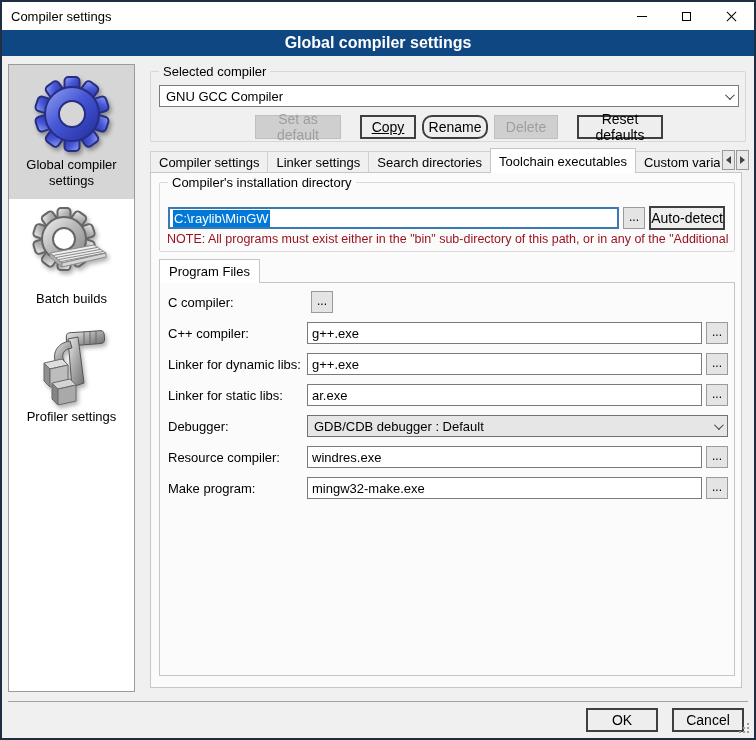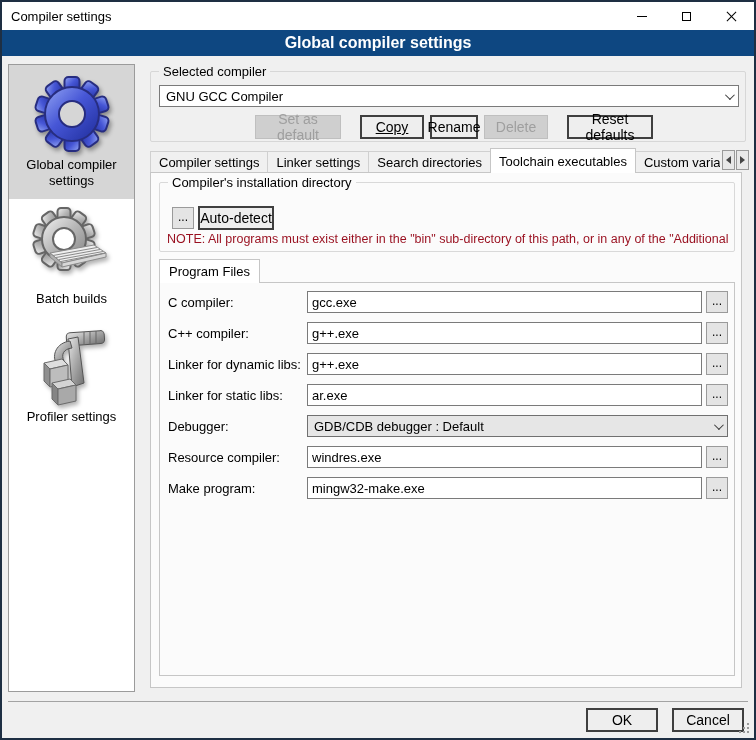--- a/index.html
+++ b/index.html
@@ -42,22 +42,22 @@
   .combo { display:flex; align-items:center; background:#fff; border:1px solid #7a7a7a; height:22px; padding:0 6px; font-size:13px; cursor:default; }
   .combo .val { flex:1; overflow:hidden; white-space:nowrap; }
   .chev { width:7px; height:7px; border-right:1.5px solid #3c3c3c; border-bottom:1.5px solid #3c3c3c; transform:rotate(45deg) translateY(-2px); }
   .combo-main { position:absolute; left:8px; top:13px; width:580px; }
 
   .btn-row { position:absolute; left:0; top:43px; width:100%; display:flex; }
   .pushbtn { height:24px; background:#eeeeee; border:2px solid #3f3f3f; font-size:14px; font-family:"Liberation Sans",sans-serif;
     display:flex; align-items:center; justify-content:center; cursor:default; color:#000; }
   .pushbtn.disabled { background:#cfcfcf; border:1px solid #bfbfbf; color:#9f9f9f; }
   .b-setdef { width:86px; margin-left:104px; }
-  .b-copy   { width:64px; margin-left:19px;text-decoration:underline; }
-  .b-rename { width:48px; margin-left:6px; }
+  .b-copy   { width:56px; margin-left:19px;text-decoration:underline; }
+  .b-rename { width:66px; margin-left:6px;border-radius:10px; }
   .b-delete { width:64px; margin-left:6px; }
   .b-reset  { width:86px; margin-left:19px; }
 
   
   .tabstrip { position:absolute; left:150px; top:148px; width:570px; height:25px; display:flex; align-items:flex-end; overflow:hidden; }
   .tab { flex:0 0 auto; height:22px; background:#f0f0f0; border:1px solid #d0d0d0; border-bottom:none; margin-right:-1px;
     padding:0 8px; font-size:13px; display:flex; align-items:center; white-space:nowrap; cursor:default; }
   .tab.active { height:25px; background:#ffffff; position:relative; z-index:3; border-color:#c6c6c6; }
   .tab-arrows { position:absolute; top:150px; left:721px; display:flex; }
   .arrow-btn { width:13px; height:20px; border:1px solid #9a9a9a; background:#e8e8e8; margin-left:1px;
@@ -257,34 +257,36 @@
     <div class="arrow-btn">
         <span class="tri right"></span>
       </div>
   </div>
 
   <div class="tabpage">
 
     <div class="groupbox gb-install">
       <span class="gb-label on-page">Compiler's installation directory</span>
       <div class="install-row">
+        <div class="edit focused install-edit">
+          <span class="sel-text">C:\raylib\MinGW</span>
+        </div>
         <button class="dots-btn">...</button>
         <button class="pushbtn autodetect">Auto-detect</button>
       </div>
       <div class="note">NOTE: All programs must exist either in the "bin" sub-directory of this path, or in any of the "Additional</div>
     </div>
 
     <div class="subtabstrip">
       <div class="subtab active">Program Files</div>
     </div>
 
     <div class="subpage">
       <div class="frow">
         <span class="flabel">C compiler:</span>
-        <span class="fedit"><input value="gcc.exe" style=""></span>
         <button class="dots-btn">...</button>
       </div>
       <div class="frow">
         <span class="flabel">C++ compiler:</span>
         <span class="fedit"><input value="g++.exe" style=""></span>
         <button class="dots-btn">...</button>
       </div>
       <div class="frow">
         <span class="flabel">Linker for dynamic libs:</span>
         <span class="fedit"><input value="g++.exe" style=""></span>

